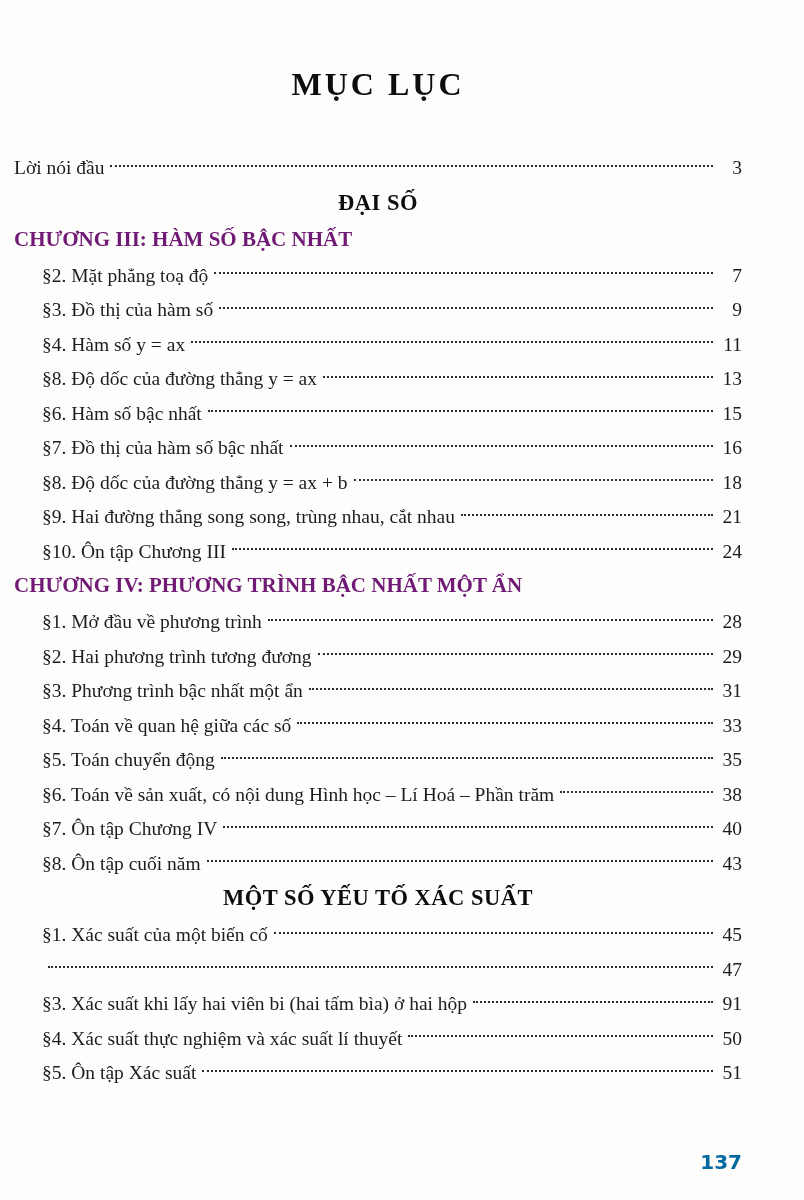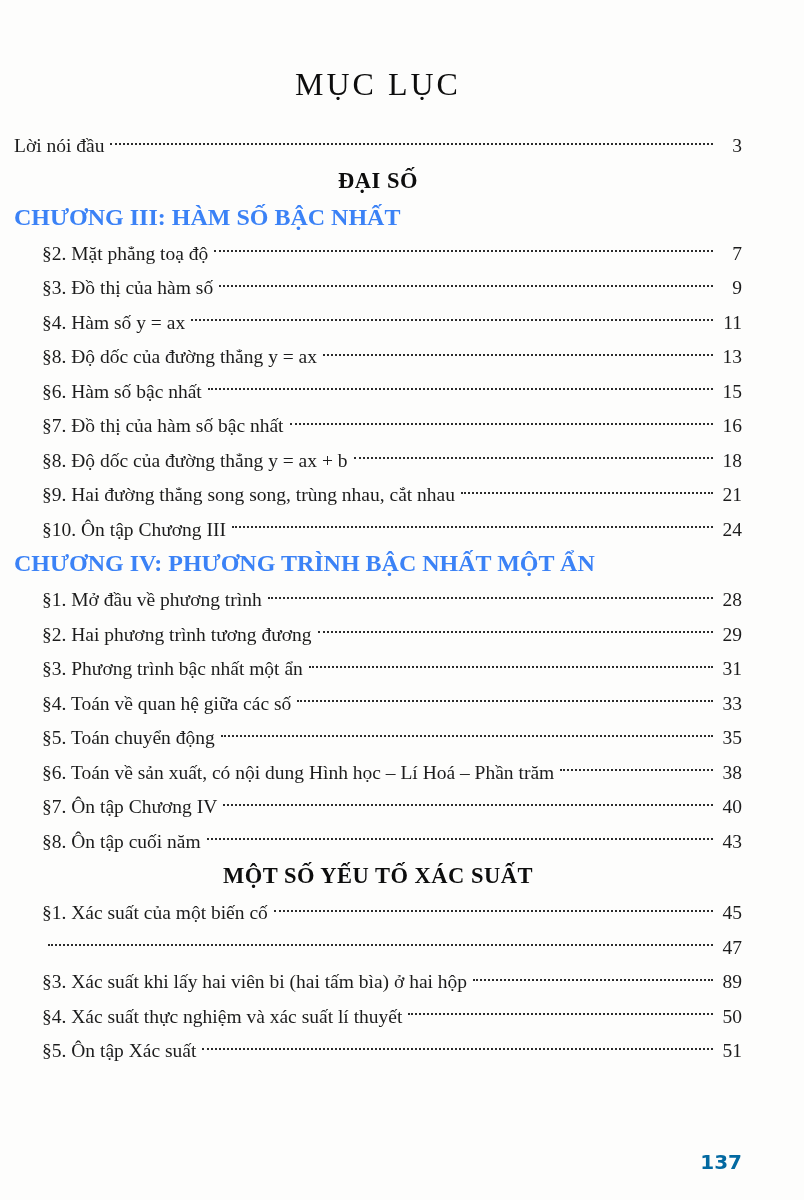--- a/index.html
+++ b/index.html
@@ -13,23 +13,23 @@
   }
   .page {
     position: relative;
     width: 804px;
     height: 1200px;
     padding: 66px 62px 0 14px;
   }
   .doc-title {
     text-align: center;
     font-size: 32px;
-    font-weight: normal;
+    font-weight: bold;
     letter-spacing: 3px;
-    margin-bottom: 26px;
+    margin-bottom: 48px;
     color: #0d0d0d;
   }
   .toc-list { width: 100%; }
   .toc-row {
     display: flex;
     align-items: center;
     height: 34.5px;
     font-size: 19.5px;
     color: #1c1c1c;
   }
@@ -50,24 +50,24 @@
     text-align: center;
     font-weight: bold;
     font-size: 22.5px;
     height: 37px;
     line-height: 34px;
     color: #0d0d0d;
     letter-spacing: 0.5px;
   }
   .chapter-heading {
     font-weight: bold;
-    font-size: 24px;
+    font-size: 21px;
     height: 36px;
     line-height: 33px;
-    color: #3b82f6;
+    color: #701a75;
   }
   .folio {
     position: absolute;
     right: 62px;
     bottom: 26px;
     font-family: "DejaVu Sans", "Liberation Sans", sans-serif;
     font-weight: bold;
     font-size: 20px;
     color: #0369a1;
   }
@@ -178,21 +178,21 @@
         <span class="toc-dots"></span>
         <span class="toc-page">45</span>
       </div>
       <div class="toc-row indent">
         <span class="toc-dots"></span>
         <span class="toc-page">47</span>
       </div>
       <div class="toc-row indent">
         <span class="toc-label">§3. Xác suất khi lấy hai viên bi (hai tấm bìa) ở hai hộp</span>
         <span class="toc-dots"></span>
-        <span class="toc-page">89</span>
+        <span class="toc-page">91</span>
       </div>
       <div class="toc-row indent">
         <span class="toc-label">§4. Xác suất thực nghiệm và xác suất lí thuyết</span>
         <span class="toc-dots"></span>
         <span class="toc-page">50</span>
       </div>
       <div class="toc-row indent">
         <span class="toc-label">§5. Ôn tập Xác suất</span>
         <span class="toc-dots"></span>
         <span class="toc-page">51</span>

